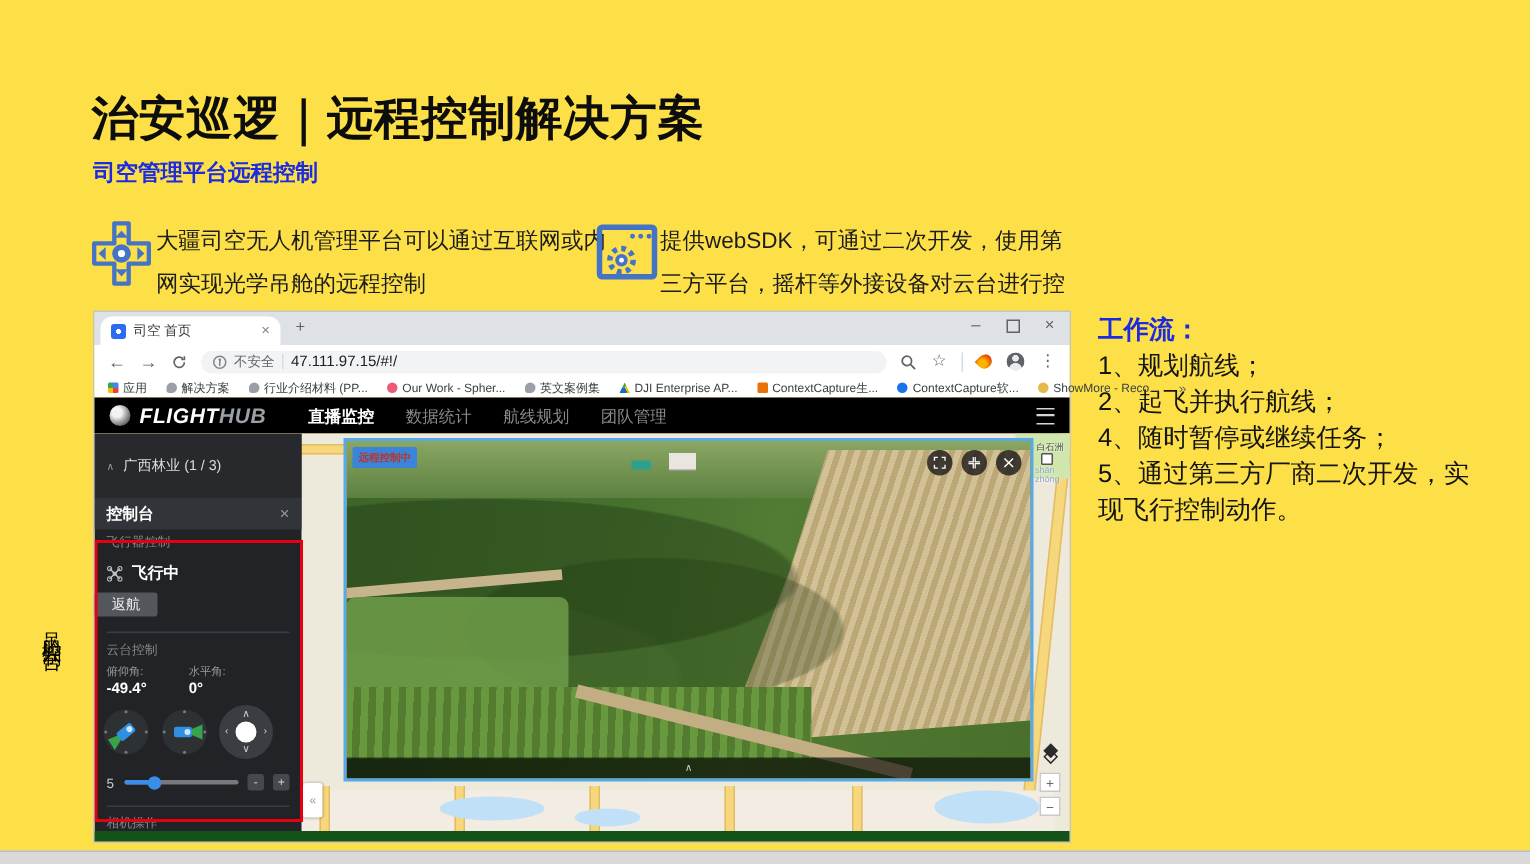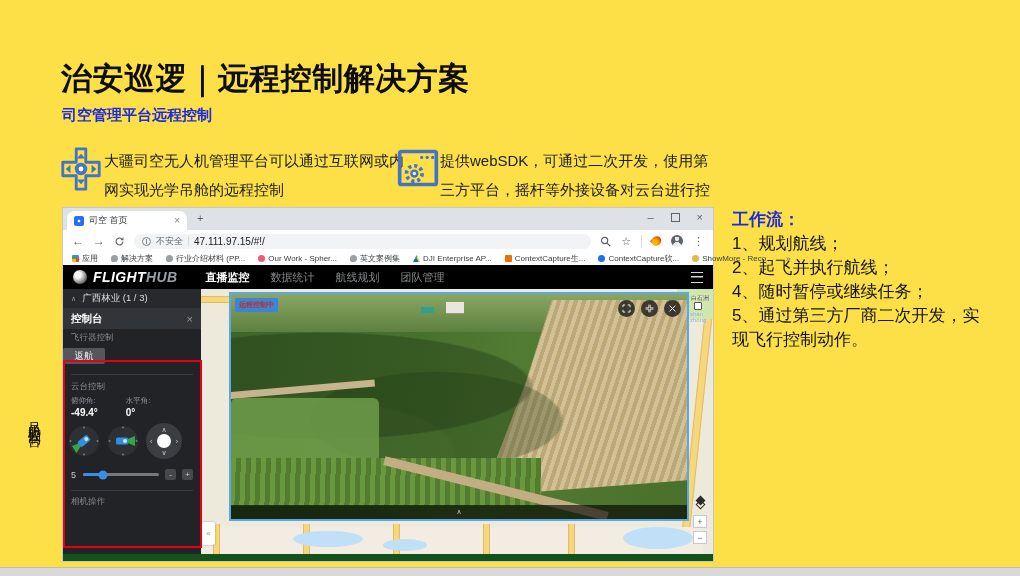--- a/index.html
+++ b/index.html
@@ -85,21 +85,21 @@
   .green-tr{position:absolute;right:0;top:0;width:36px;height:30px;background:#CFE7AD;border-radius:0 0 0 8px;}
   .map-label-1{position:absolute;left:628px;top:5px;font-size:6px;color:#4a4a4a;text-shadow:0 0 2px #fff;}
   .map-label-2{position:absolute;left:627px;top:22px;font-size:6px;color:#8fa6c8;text-shadow:0 0 2px #fff;}
   .bus-icon{position:absolute;left:631px;top:13px;width:6px;height:6px;background:#fff;border:1px solid #555;border-radius:1px;}
   .bottom-blocks{position:absolute;left:120px;top:238px;width:520px;height:27px;background:#F2ECE3;}
   .stub{position:absolute;top:235px;width:5px;height:30px;background:#F7D77B;border-left:1px solid #E3BB66;border-right:1px solid #E3BB66;}
   .water{position:absolute;background:#BFE0F7;border-radius:50%;}
 
   
   .sidebar{position:absolute;left:0;top:0;width:138px;height:100%;background:#212326;color:#e6e6e6;z-index:2;}
-  .sb-row1{height:19px;background:#27292C;display:flex;align-items:center;gap:6px;padding:0 8px;font-size:9.5px;color:#dcdcdc;}
+  .sb-row1{height:19px;background:#27292C;display:flex;align-items:center;gap:6px;padding:12px 8px;font-size:9.5px;color:#dcdcdc;}
   .sb-chevron{font-size:7px;color:#9a9a9a;}
   .sb-row2{height:21px;background:#1B1D20;display:flex;align-items:center;gap:5px;padding:0 8px 0 14px;font-size:9.5px;color:#d8d8d8;}
   .sb-row2 .lbl{flex:1;}
   .sb-row3{height:21px;background:#313438;display:flex;align-items:center;padding:0 8px;font-size:10.5px;font-weight:bold;color:#fff;}
   .sb-row3 .x{margin-left:auto;font-weight:normal;color:#9a9a9a;font-size:11px;}
   .sb-sec{font-size:8.5px;color:#85888C;padding:0 8px;line-height:10px;}
   .sec1{margin-top:3px;}
   .status-row{display:flex;align-items:center;gap:6px;padding:9px 8px 0;font-size:10.5px;font-weight:bold;color:#fff;}
   .return-btn{margin:6px 0 0 0;width:42px;height:16px;background:#53565B;border-radius:2px;color:#f0f0f0;
               font-size:9.5px;display:flex;align-items:center;justify-content:center;}
@@ -322,20 +322,31 @@
         <div class="sb-row1">
           <span class="sb-chevron">∧</span>
           <span>广西林业 (1 / 3)</span>
         </div>
         <div class="sb-row3">
           <span>控制台</span>
           <span class="x">×</span>
         </div>
         <div class="sb-sec sec1">飞行器控制</div>
 
+        <div class="status-row">
+          <svg width="11" height="11" viewBox="0 0 16 16">
+            <path d="M3 3 L13 13 M13 3 L3 13" stroke="#bfc1c3" stroke-width="1.4"></path>
+            <circle cx="3" cy="3" r="2" fill="none" stroke="#bfc1c3" stroke-width="1"></circle>
+              <circle cx="13" cy="3" r="2" fill="none" stroke="#bfc1c3" stroke-width="1"></circle>
+            <circle cx="3" cy="13" r="2" fill="none" stroke="#bfc1c3" stroke-width="1"></circle>
+              <circle cx="13" cy="13" r="2" fill="none" stroke="#bfc1c3" stroke-width="1"></circle>
+            <rect x="6" y="6" width="4" height="4" rx="1" fill="#bfc1c3"></rect>
+          </svg>
+          <span>飞行中</span>
+        </div>
         <div class="return-btn">返航</div>
         <div class="sb-div"></div>
         <div class="sb-sec sec2">云台控制</div>
 
         <div class="angles">
           <div class="angle">
             <div class="lab">俯仰角:</div>
             <div class="val">-49.4°</div>
           </div>
           <div class="angle">

